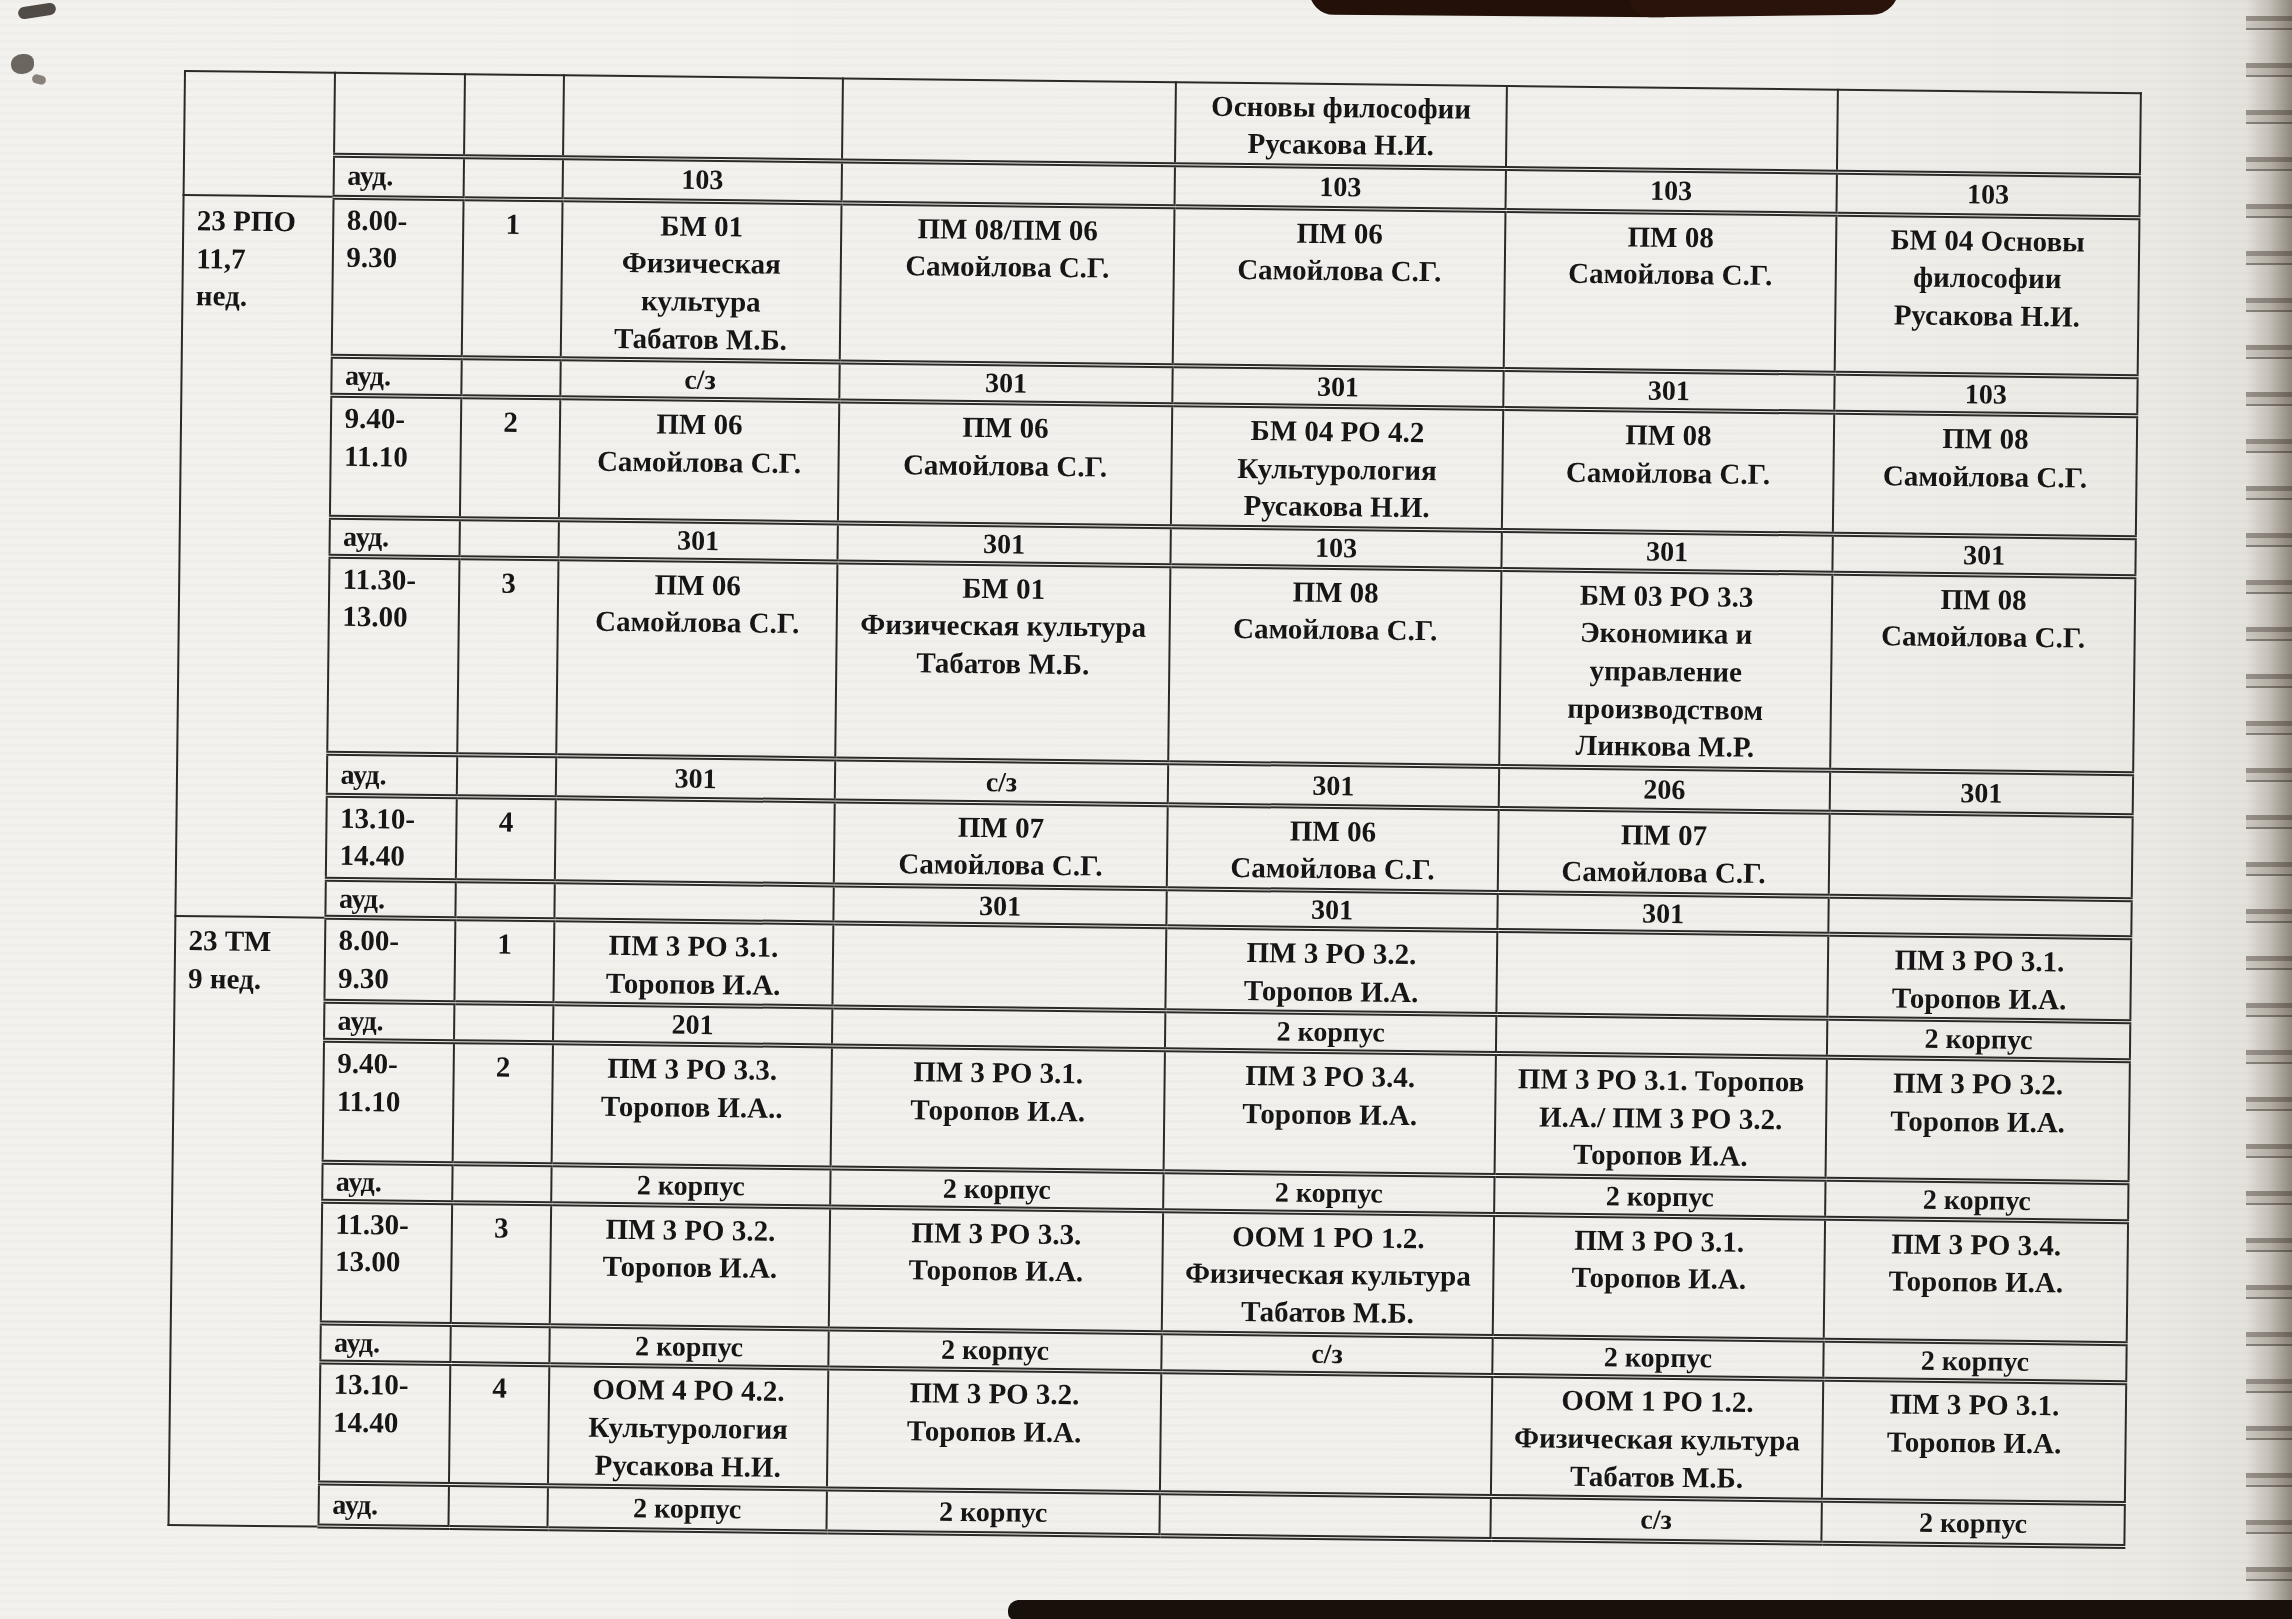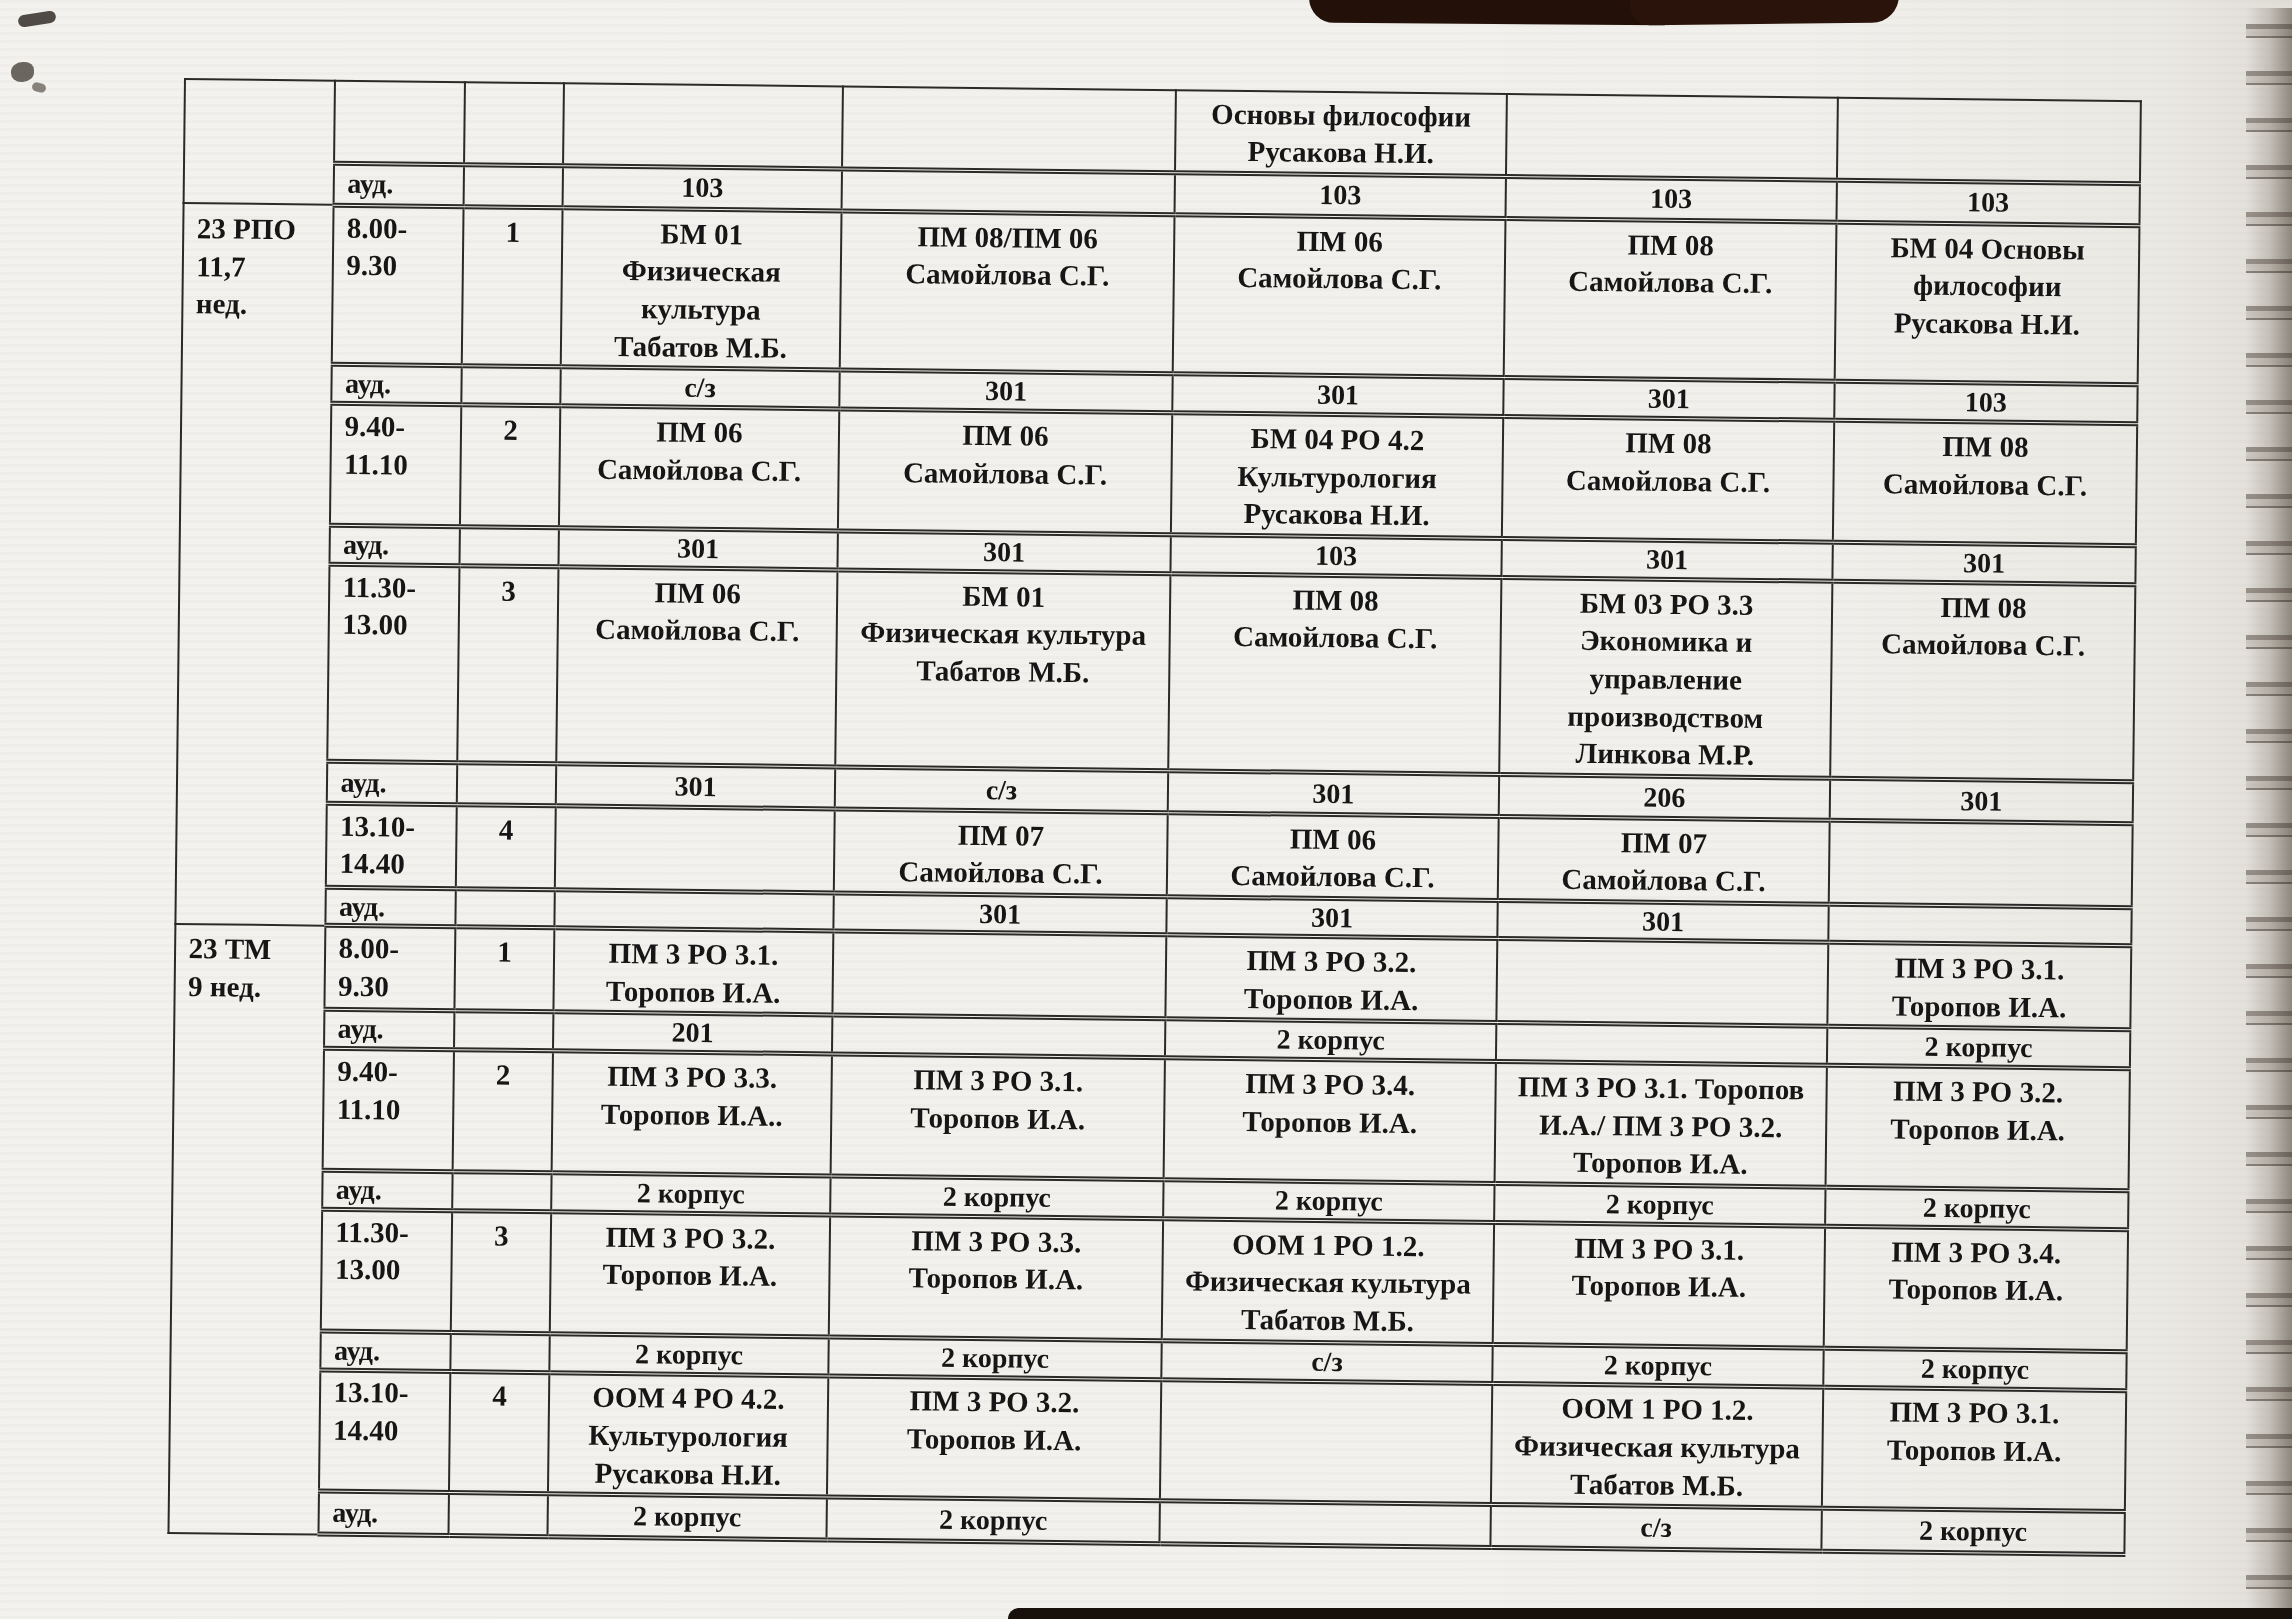--- a/index.html
+++ b/index.html
@@ -3,21 +3,21 @@
 <meta charset="utf-8">
 <style>
   html,body{margin:0;padding:0;}
   body{
     width:2293px;height:1619px;overflow:hidden;position:relative;
     background:
       repeating-linear-gradient(to bottom, rgba(190,188,182,0.08) 0 2.7px, rgba(255,255,255,0) 2.7px 8px),
       linear-gradient(90deg,#f3f2ee 0%,#f1f0ec 78%,#ebe9e4 94%,#e0ddd6 100%);
     font-family:"Liberation Serif","DejaVu Serif",serif;
   }
-  .page{position:absolute;inset:0;margin-top:8px;}
+  .page{position:absolute;inset:0;}
   
   .blob-top{position:absolute;left:1309px;top:-9px;width:376px;height:25px;
     background:#221009;border-radius:0 0 23px 27px;transform:rotate(.4deg);}
   .blob-top2{position:absolute;left:1630px;top:-10.7px;width:269px;height:27px;
     background:#2a130b;border-radius:0 0 27px 19.7px;transform:rotate(-.6deg);}
   .bar-bottom{position:absolute;left:1008px;top:1600px;width:1290px;height:19.7px;
     background:#17100b;border-radius:10.7px 0 0 7.2px;}
   .mark1{position:absolute;left:18px;top:4.5px;width:38px;height:11.6px;background:#39332e;
     border-radius:6.3px;transform:rotate(-9deg);opacity:.88;}
   .mark2{position:absolute;left:10.7px;top:54px;width:23px;height:19.7px;background:#49423b;

